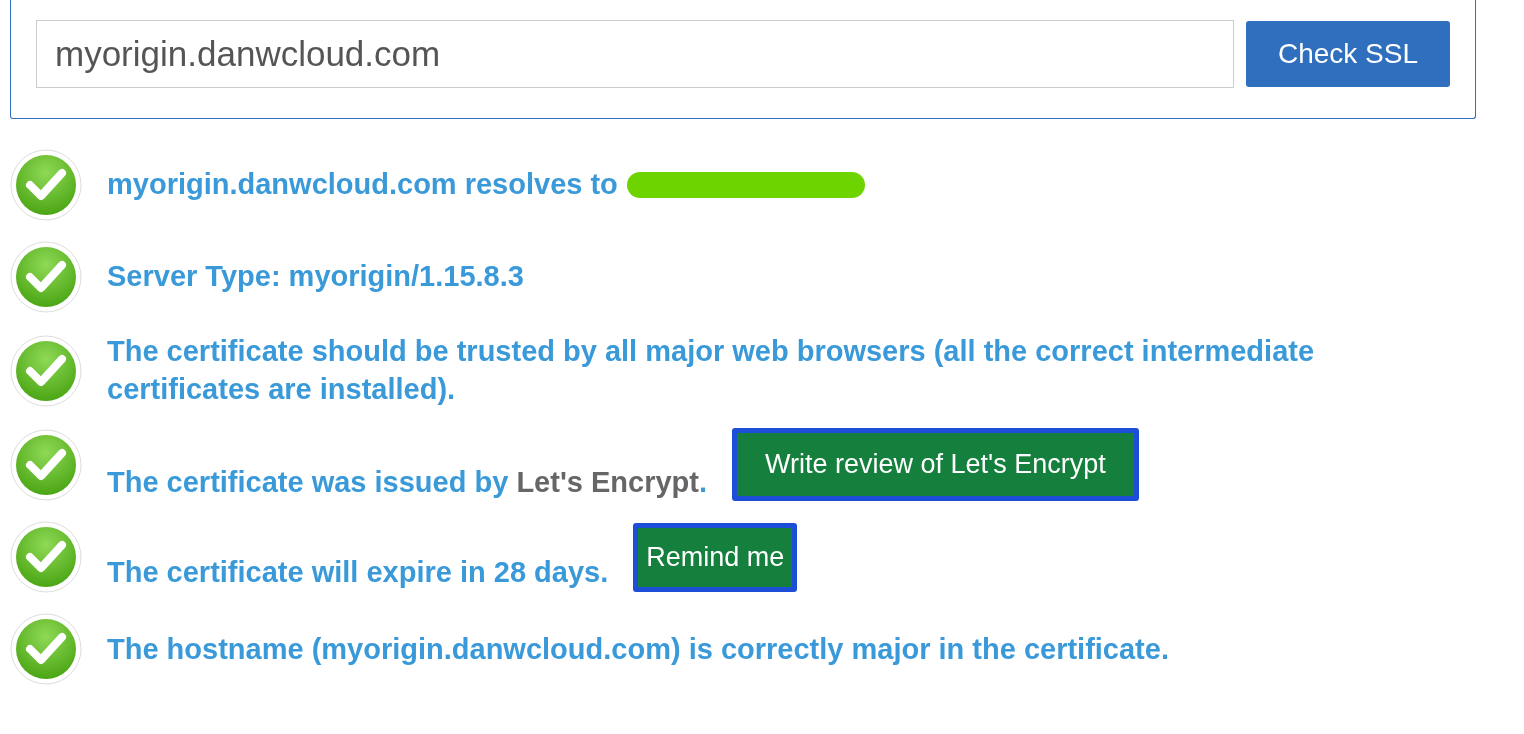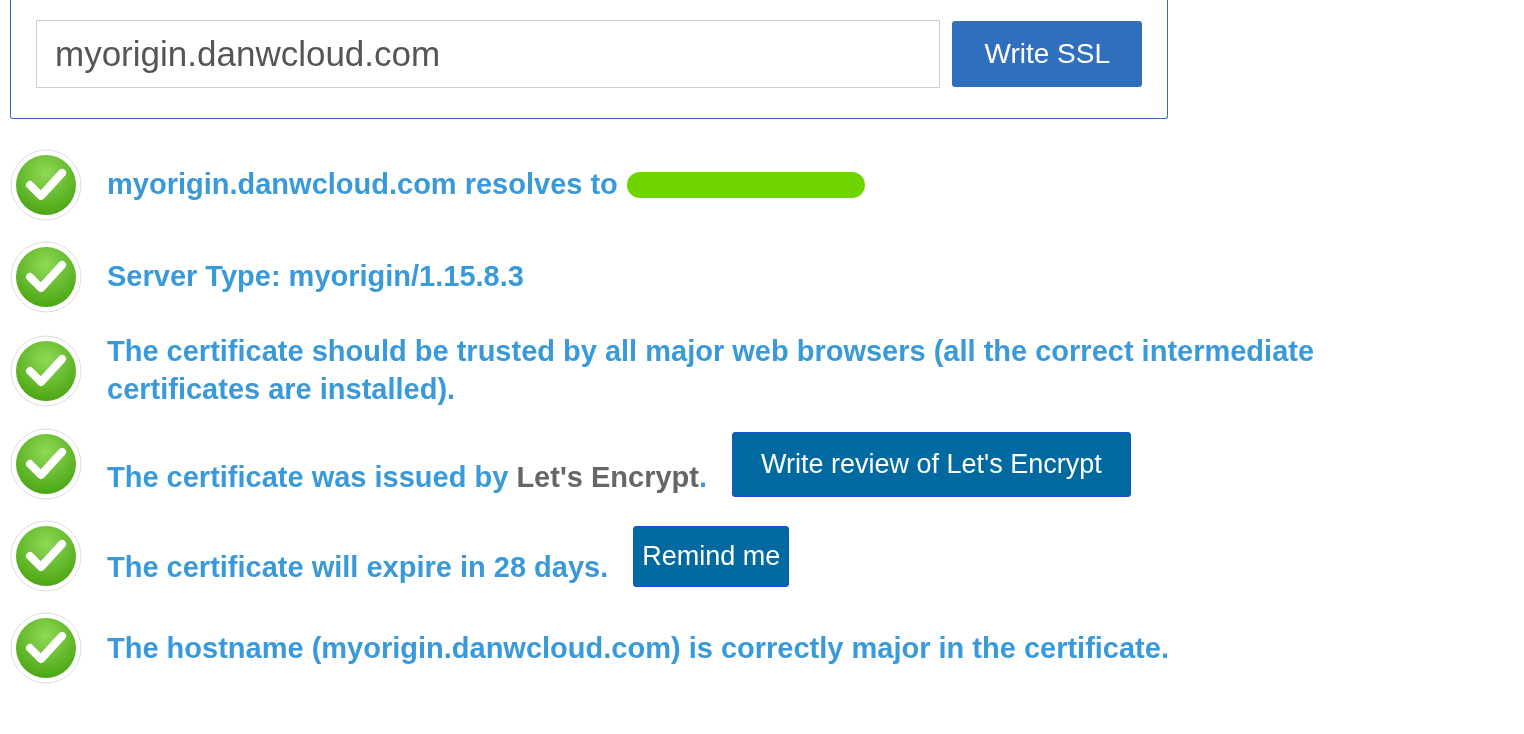--- a/index.html
+++ b/index.html
@@ -15,21 +15,21 @@
     }
     .search-container {
       border: 1px solid #2f6fbd;
       border-top: none;
       border-radius: 0 0 3px 3px;
       margin: 0 10px 30px 10px;
       padding: 20px 25px 30px 25px;
       display: flex;
       gap: 12px;
       align-items: center;
-      width: 1158px;
+      width: 1466px;
     }
     .domain-input {
       flex: 1;
       height: 68px;
       font-size: 35px;
       color: #555;
       padding: 0 18px;
       border: 1px solid #ccc;
       background: #fff;
       outline: none;
@@ -85,23 +85,23 @@
     .highlight-redact {
       display: inline-block;
       width: 238px;
       height: 26px;
       background: #6dd400;
       border-radius: 13px;
       margin-left: 4px;
       vertical-align: middle;
     }
     .action-button {
-      background: #0369a1;
+      background: #15803d;
       color: #fff;
-      border: 1px solid #1d4ed8;
+      border: 5px solid #1d4ed8;
       font-size: 27px;
       padding: 16px 28px;
       margin-left: 20px;
       cursor: pointer;
       border-radius: 3px;
       font-family: inherit;
       font-weight: 400;
     }
     .action-button.small {
       padding: 14px 8px;
@@ -113,21 +113,21 @@
     }
     .flex-text {
       display: inline;
     }
   </style>
 </head>
 <body>
 
 <div class="search-container">
   <input type="text" class="domain-input" value="myorigin.danwcloud.com" style="">
-  <button class="check-button">Write SSL</button>
+  <button class="check-button">Check SSL</button>
 </div>
 
 <div class="results">
 
   <div class="result-row">
     <div class="check-icon">
       <svg viewBox="0 0 72 72">
         <circle cx="36" cy="36" r="35" fill="#fff" stroke="#ddd" stroke-width="1"></circle>
         <circle cx="36" cy="36" r="30" fill="url(#g1)"></circle>
         <defs>

